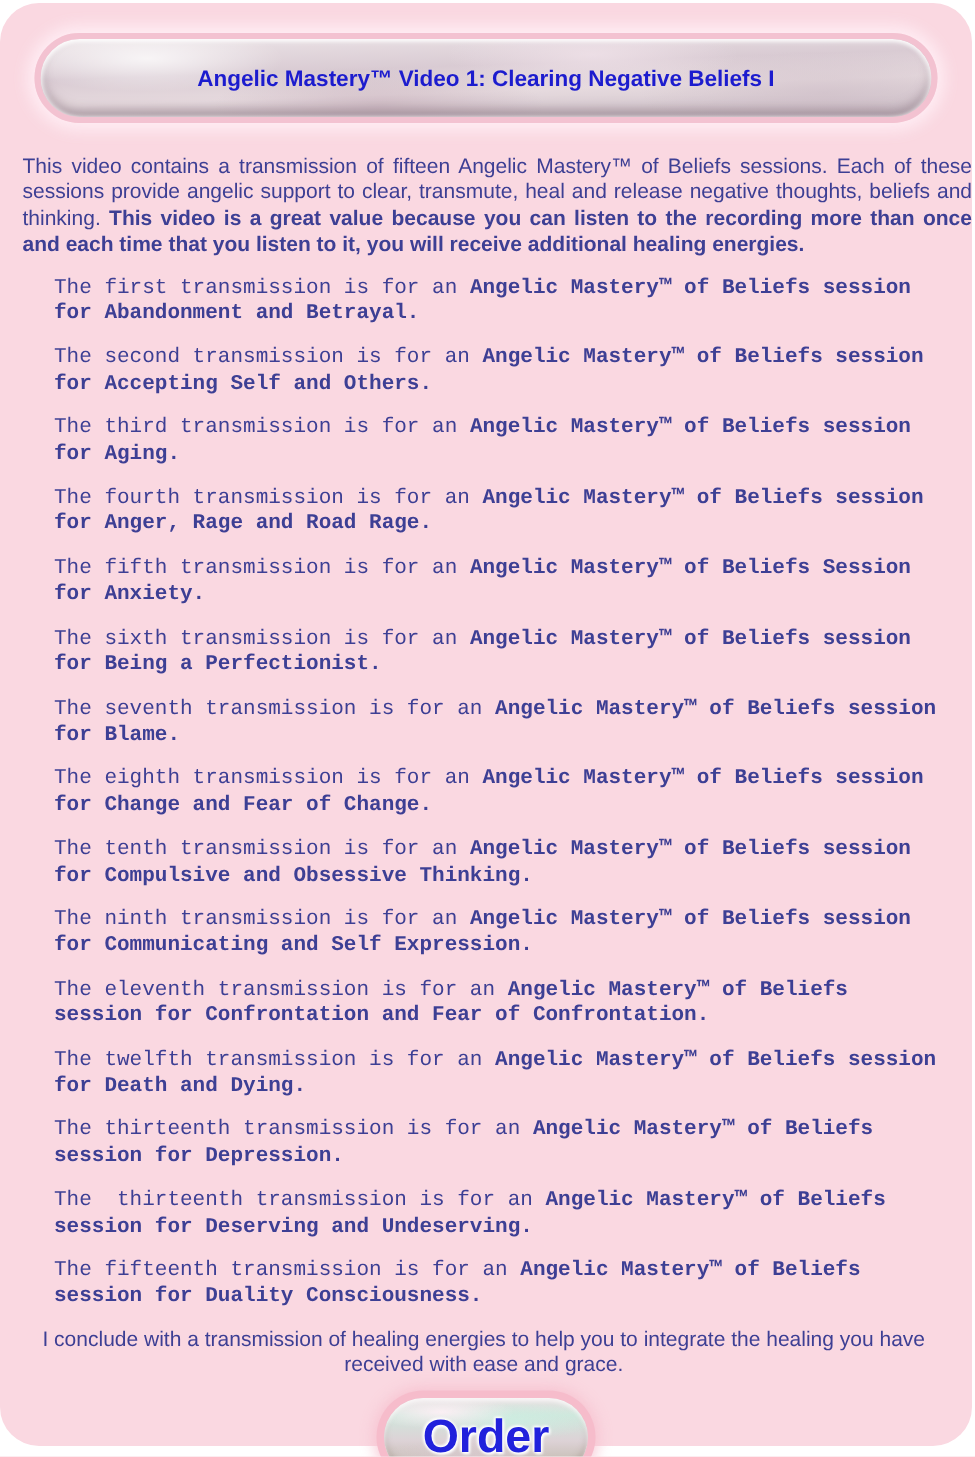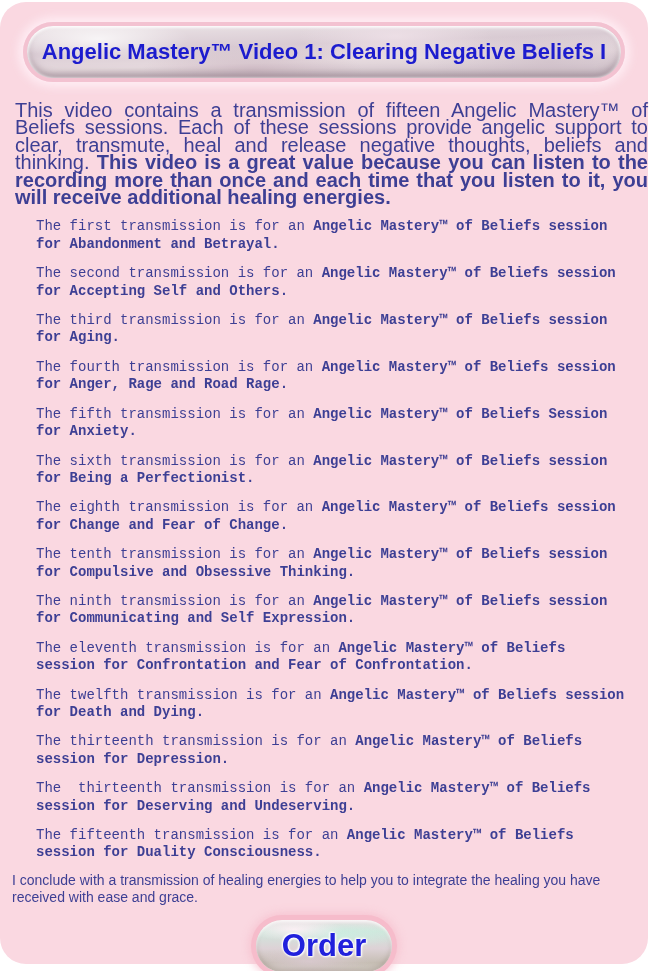--- a/index.html
+++ b/index.html
@@ -42,49 +42,50 @@
       radial-gradient(ellipse 190px 44px at 88% 70%, rgba(205,188,198,0.6), transparent 65%),
       linear-gradient(178deg,#ece4e7 0%,#d9cbd3 38%,#e6dade 62%,#ccc0c8 100%);
     box-shadow:
       0 0 10px 5px rgba(255,238,245,0.9),
       inset 0 2px 3px rgba(255,255,255,0.8),
       inset 2px 0 3px rgba(255,255,255,0.55),
       inset -2px 0 3px rgba(255,255,255,0.45),
       inset 0 -5px 7px rgba(128,106,118,0.55);
   }
   .banner h1{
-    font-size:22px;
+    font-size:15px;
     font-weight:bold;
     letter-spacing:0px;
     color:var(--title-blue);
     white-space:nowrap;
   }
   
   .intro{
     margin:40px 0 0 15px;
-    font-size:20px;
+    font-size:14px;
     line-height:17.4px;
     text-align:justify;
   }
   .intro strong{font-weight:bold;}
   .transmissions{
     margin:0 20px 0 36px;
   }
   .transmissions .item{
     margin-top:12px;
     font-size:14px;
     line-height:17.4px;
     white-space:pre-wrap;
     font-family:Liberation Mono, monospace;
   }
   .transmissions .item strong{font-weight:bold;}
   .conclusion{
     margin:10px 15px 0 12px;
     font-size:14px;
     line-height:17.4px;
+    text-align:center;
   }
   
   .order-wrap{
     margin-top:13px;
     text-align:center;
   }
   .order{
     display:inline-block;
     min-width:136px;
     height:52px;
@@ -121,20 +122,21 @@
 
   <p class="intro"><span>This video contains a transmission of fifteen Angelic Mastery™ of Beliefs sessions. Each of these sessions provide angelic support to clear, transmute, heal and release negative thoughts, beliefs and thinking. </span><strong>This video is a great value because you can listen to the recording more than once and each time that you listen to it, you will receive additional healing energies.</strong></p>
 
   <div class="transmissions">
     <p class="item"><span>The first transmission is for an </span><strong>Angelic Mastery™ of Beliefs session for Abandonment and Betrayal.</strong></p>
     <p class="item"><span>The second transmission is for an </span><strong>Angelic Mastery™ of Beliefs session for Accepting Self and Others.</strong></p>
     <p class="item"><span>The third transmission is for an </span><strong>Angelic Mastery™ of Beliefs session for Aging.</strong></p>
     <p class="item"><span>The fourth transmission is for an </span><strong>Angelic Mastery™ of Beliefs session for Anger, Rage and Road Rage.</strong></p>
     <p class="item"><span>The fifth transmission is for an </span><strong>Angelic Mastery™ of Beliefs Session for Anxiety.</strong></p>
     <p class="item"><span>The sixth transmission is for an </span><strong>Angelic Mastery™ of Beliefs session for Being a Perfectionist.</strong></p>
+    <p class="item"><span>The seventh transmission is for an </span><strong>Angelic Mastery™ of Beliefs session for Blame.</strong></p>
     <p class="item"><span>The eighth transmission is for an </span><strong>Angelic Mastery™ of Beliefs session for Change and Fear of Change.</strong></p>
     <p class="item"><span>The tenth transmission is for an </span><strong>Angelic Mastery™ of Beliefs session for Compulsive and Obsessive Thinking.</strong></p>
     <p class="item"><span>The ninth transmission is for an </span><strong>Angelic Mastery™ of Beliefs session for Communicating and Self Expression.</strong></p>
     <p class="item"><span>The eleventh transmission is for an </span><strong>Angelic Mastery™ of Beliefs session for Confrontation and Fear of Confrontation.</strong></p>
     <p class="item"><span>The twelfth transmission is for an </span><strong>Angelic Mastery™ of Beliefs session for Death and Dying.</strong></p>
     <p class="item"><span>The thirteenth transmission is for an </span><strong>Angelic Mastery™ of Beliefs session for Depression.</strong></p>
     <p class="item"><span>The  thirteenth transmission is for an </span><strong>Angelic Mastery™ of Beliefs session for Deserving and Undeserving.</strong></p>
     <p class="item"><span>The fifteenth transmission is for an </span><strong>Angelic Mastery™ of Beliefs session for Duality Consciousness.</strong></p>
   </div>
 

